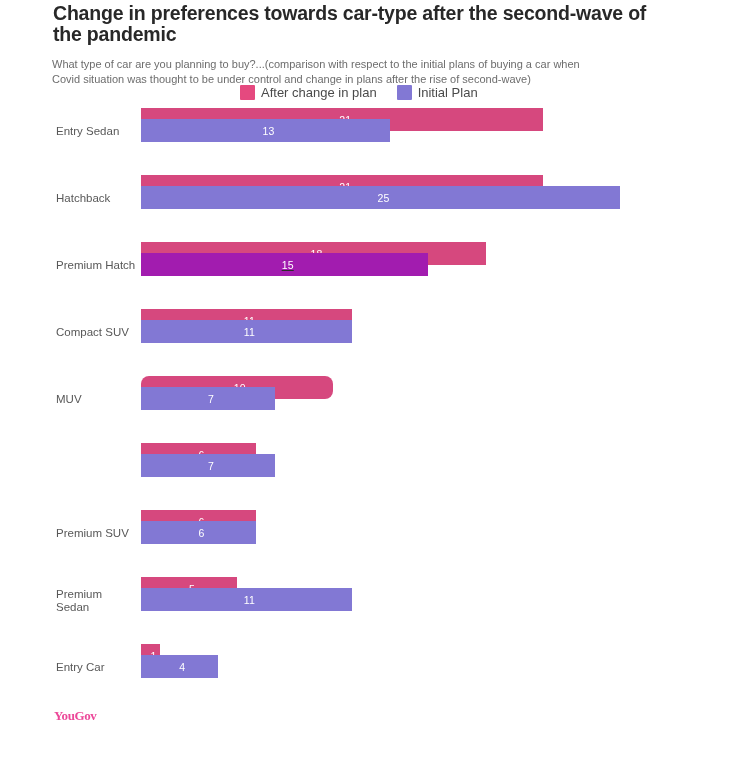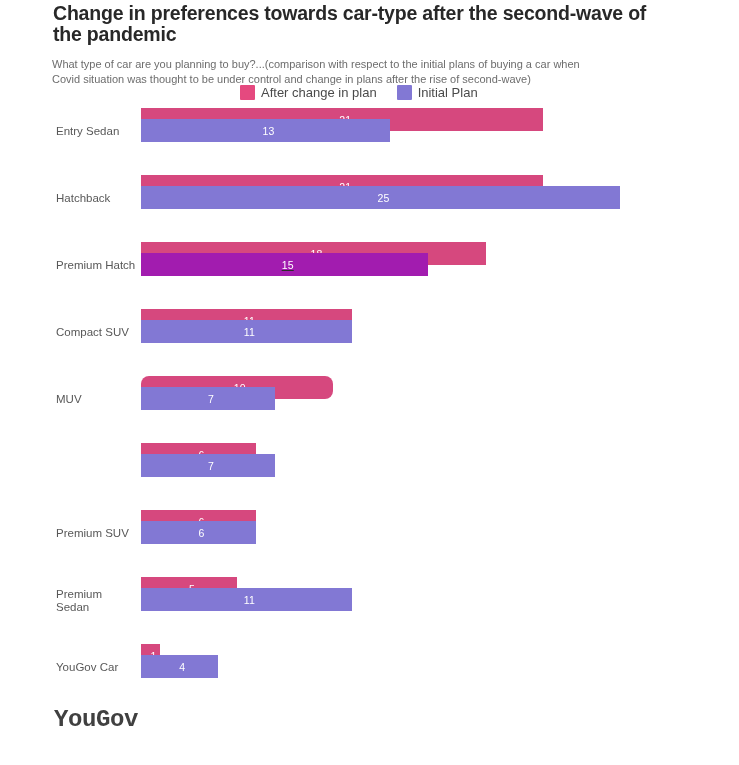--- a/index.html
+++ b/index.html
@@ -132,25 +132,25 @@
     letter-spacing: 0.2px;
   }
 
   
   .footer {
     position: absolute;
     left: 54px;
     top: 706px;
   }
   .yougov-logo {
-    font-size: 24px;
+    font-size: 13px;
     font-weight: bold;
-    color: #404040;
+    color: #ec4899;
     letter-spacing: -0.4px;
-    font-family: Liberation Mono, monospace;
+    font-family: Liberation Serif, serif;
   }
 </style>
 </head>
 <body>
 
 <div class="page">
 
   <div class="header">
     <h1 class="chart-title">Change in preferences towards car-type after the second-wave of the pandemic</h1>
     <p class="chart-subtitle">What type of car are you planning to buy?...(comparison with respect to the initial plans of buying a car when Covid situation was thought to be under control and change in plans after the rise of second-wave)</p>
@@ -249,21 +249,21 @@
         <div class="bars">
           <div class="bar after" style="width: 95.8px; background: rgb(214, 72, 126);">
             <span class="bar-value">5</span>
           </div>
           <div class="bar initial" style="width: 210.76px; background: rgb(130, 120, 212);">
             <span class="bar-value">11</span>
           </div>
         </div>
       </div>
       <div class="group" style="top: 536px;">
-        <div class="cat-label">YouGov Car</div>
+        <div class="cat-label">Entry Car</div>
         <div class="bars">
           <div class="bar after" style="width: 19.16px; background: rgb(214, 72, 126);">
             <span class="bar-value">1</span>
           </div>
           <div class="bar initial" style="width: 76.64px; background: rgb(130, 120, 212);">
             <span class="bar-value">4</span>
           </div>
         </div>
       </div>
     </div>

